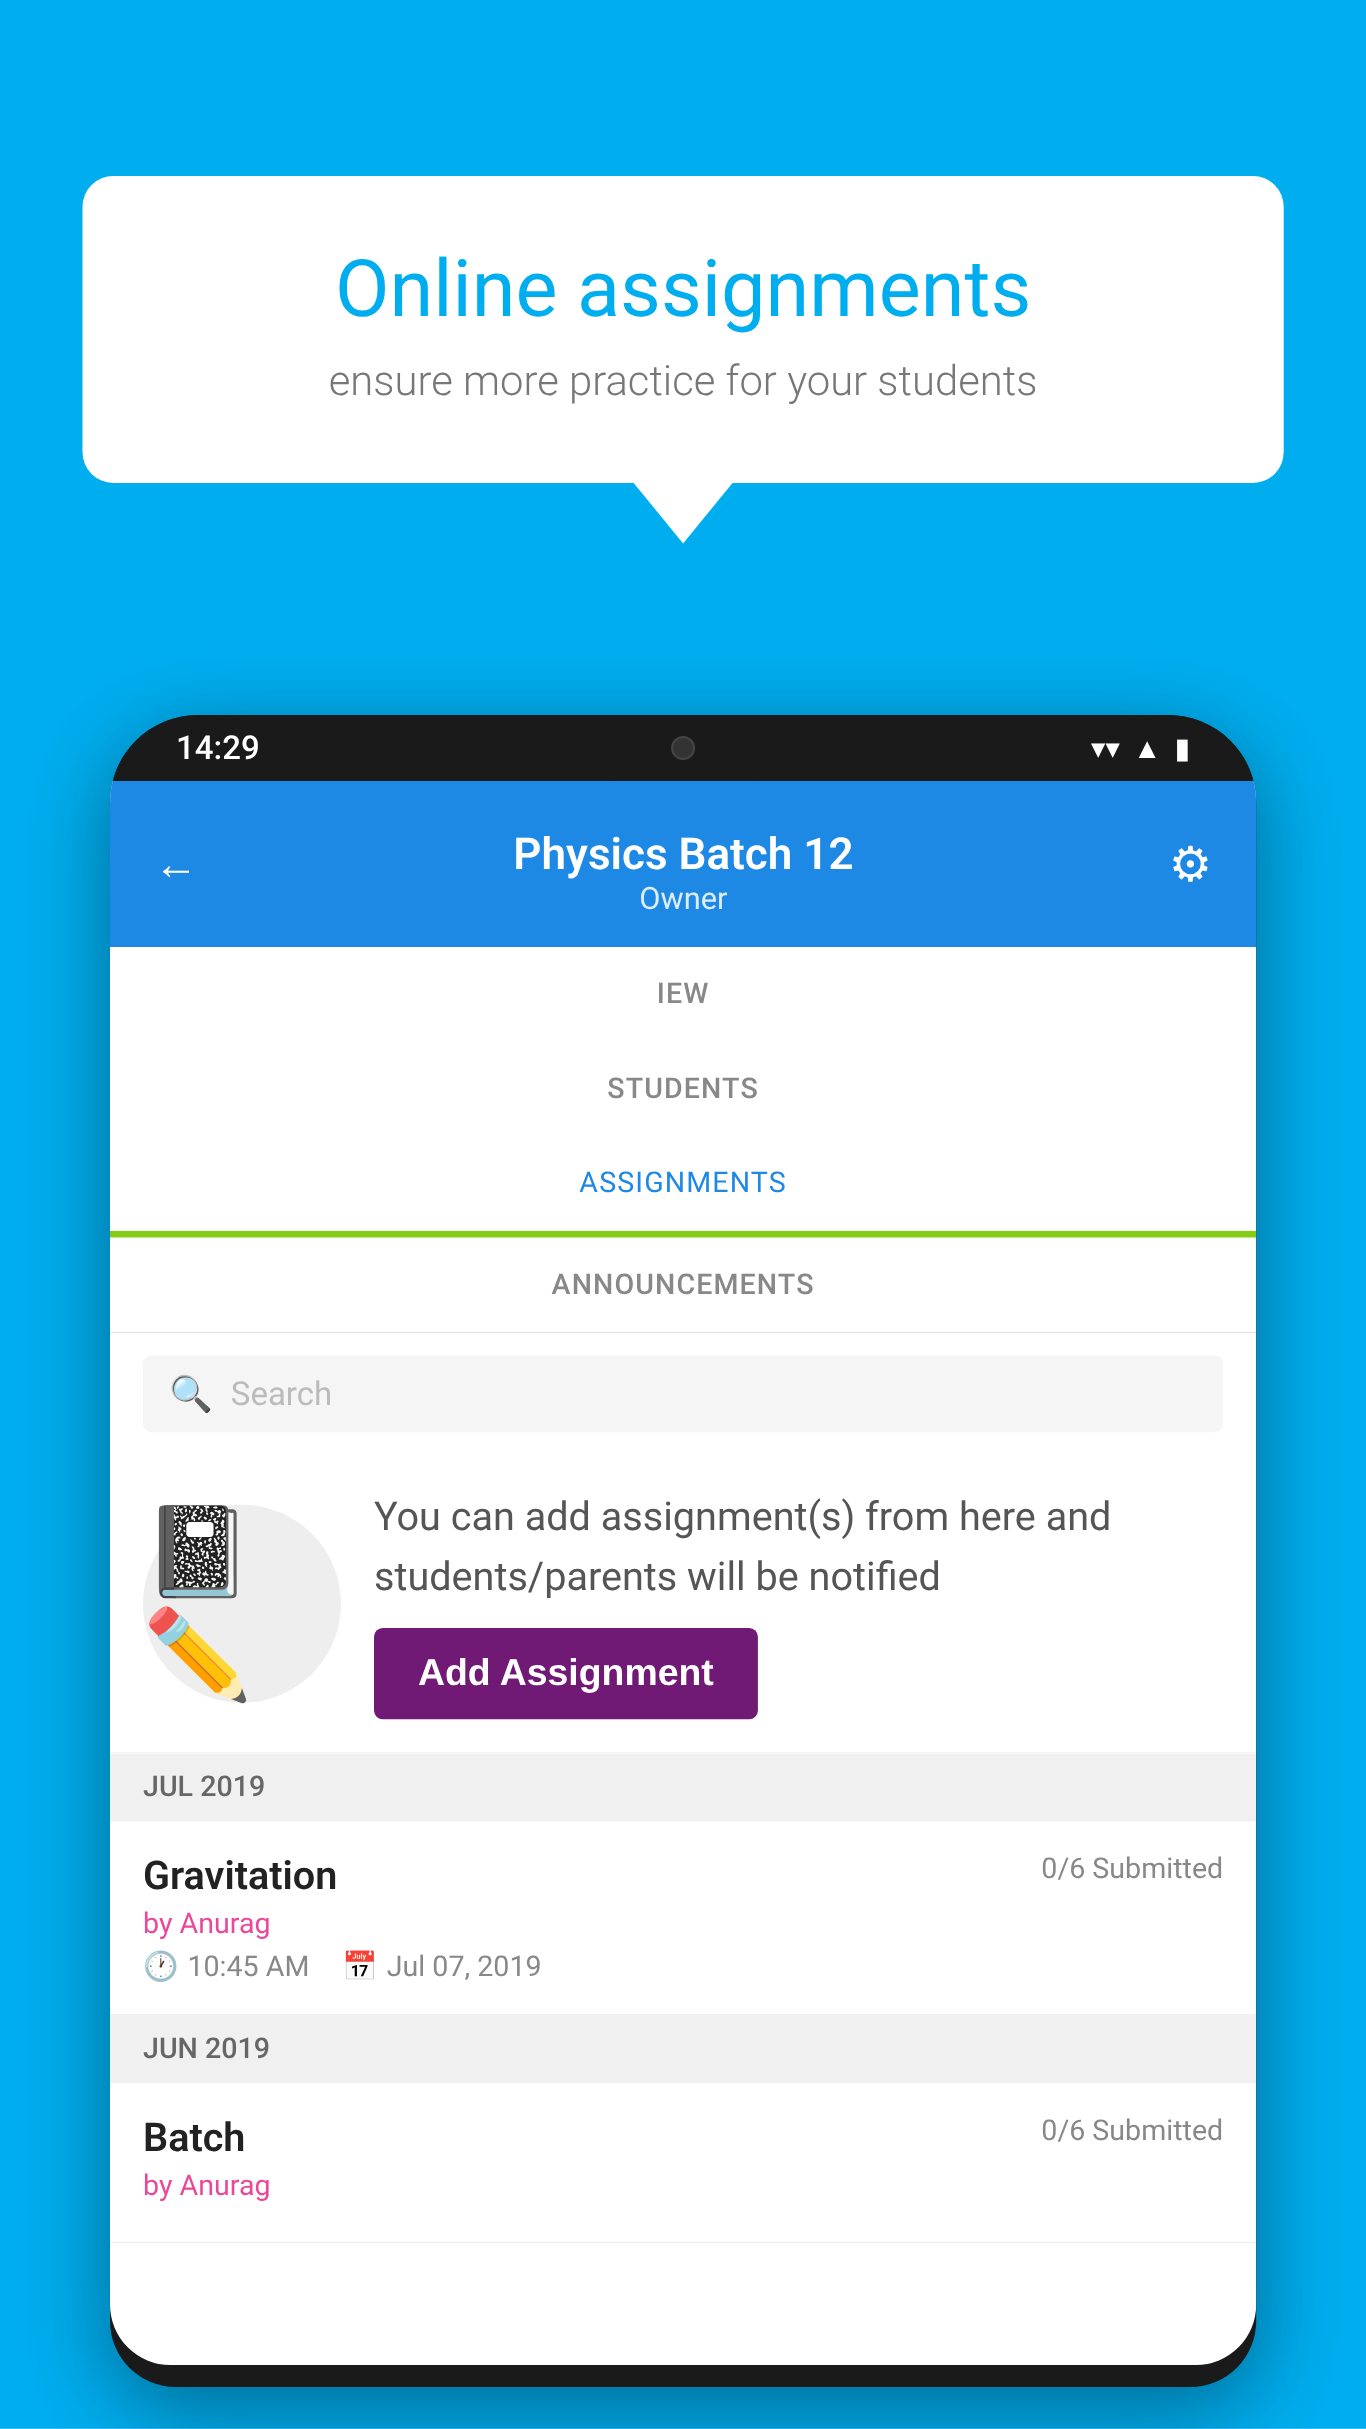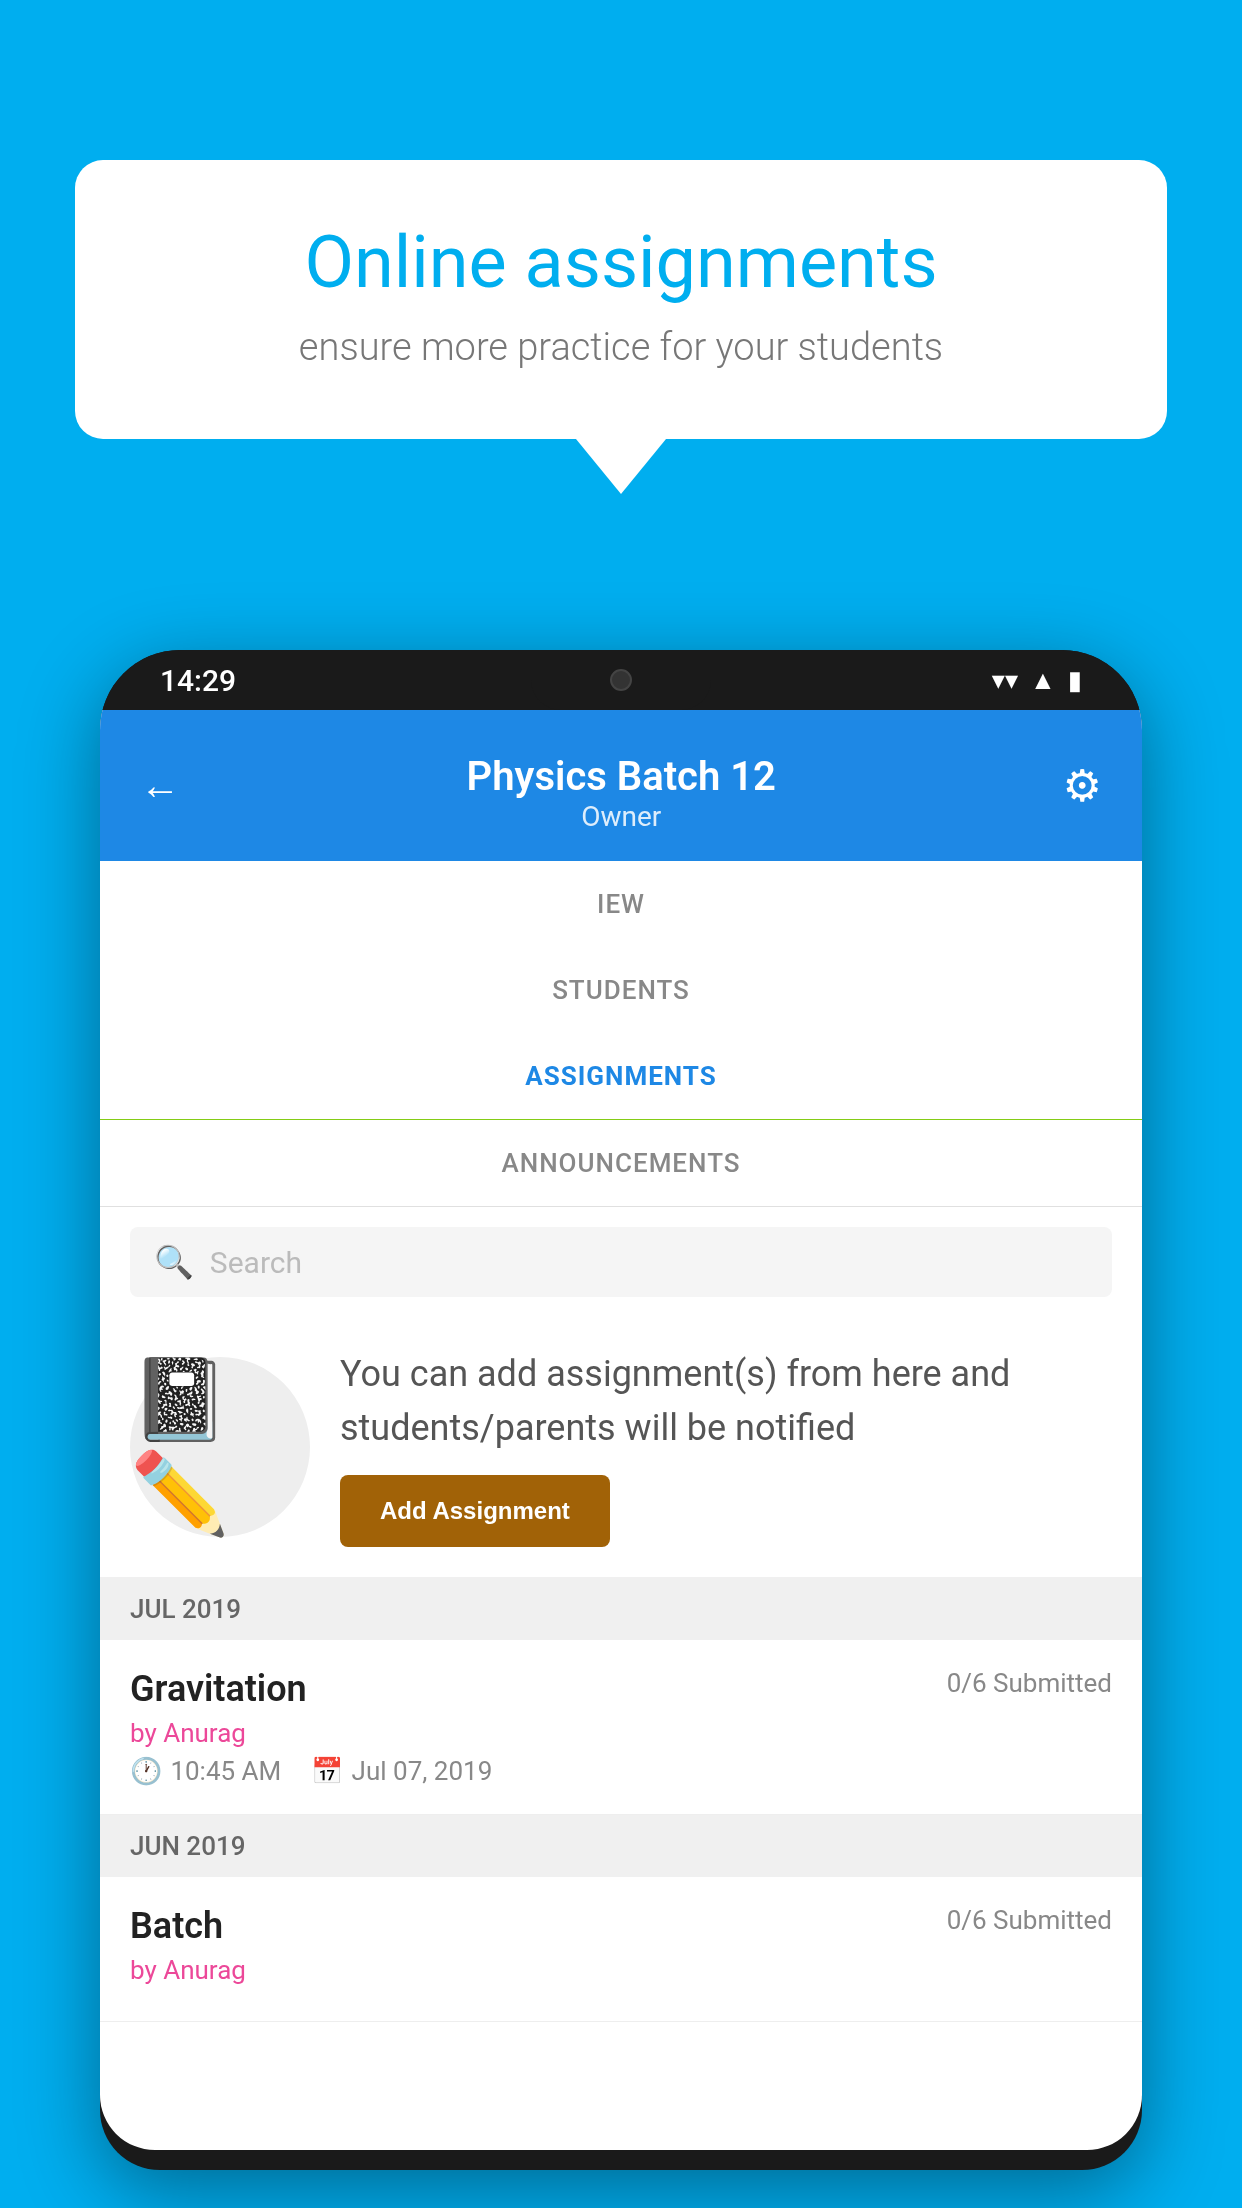--- a/index.html
+++ b/index.html
@@ -169,22 +169,22 @@
       font-weight: 500;
       letter-spacing: 1px;
       text-transform: uppercase;
       cursor: pointer;
       white-space: nowrap;
       flex: 1;
       text-align: center;
     }
     .tab-item.active {
       color: #1E88E5;
-      border-bottom: 1px solid #84cc16;
-      font-weight: 700;
+      border-bottom: 6px solid #84cc16;
+      font-weight: 400;
     }
 
     
     .search-container {
       padding: 20px 30px;
       background: white;
       flex-shrink: 0;
     }
     .search-bar {
       display: flex;
@@ -229,26 +229,26 @@
     .promo-content {
       flex: 1;
     }
     .promo-text {
       font-size: 36px;
       color: #555;
       line-height: 1.5;
       margin-bottom: 20px;
     }
     .add-assignment-btn {
-      background: #a16207;
+      background: #701a75;
       color: white;
       border: none;
       border-radius: 8px;
       padding: 22px 40px;
-      font-size: 24px;
+      font-size: 34px;
       font-weight: 600;
       cursor: pointer;
     }
 
     
     .section-header {
       background: #f0f0f0;
       padding: 16px 30px;
       font-size: 26px;
       color: #666;

